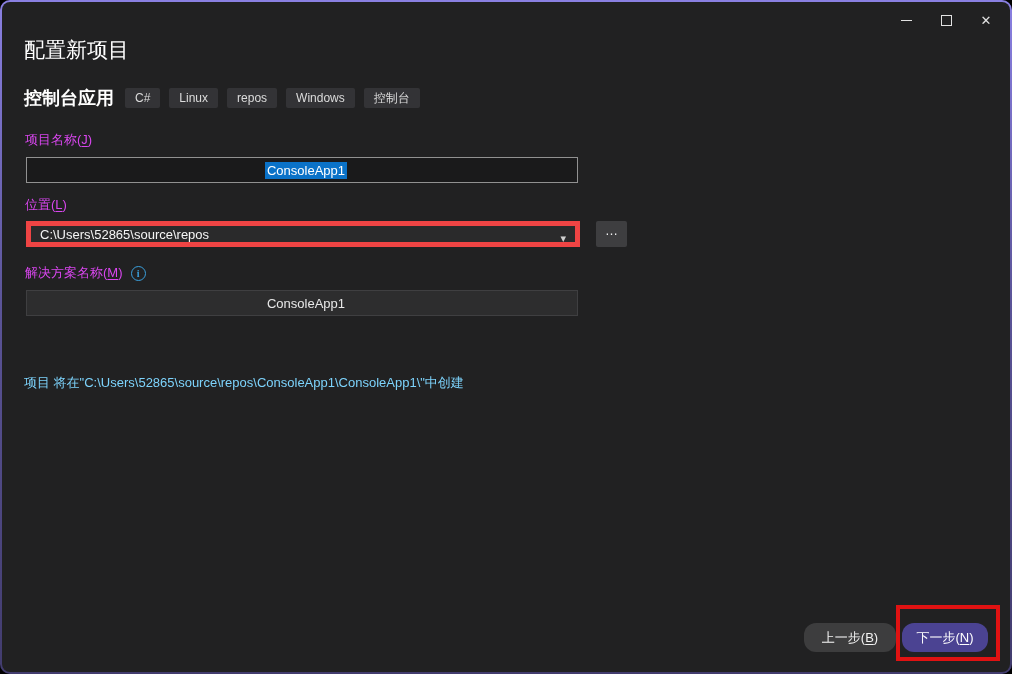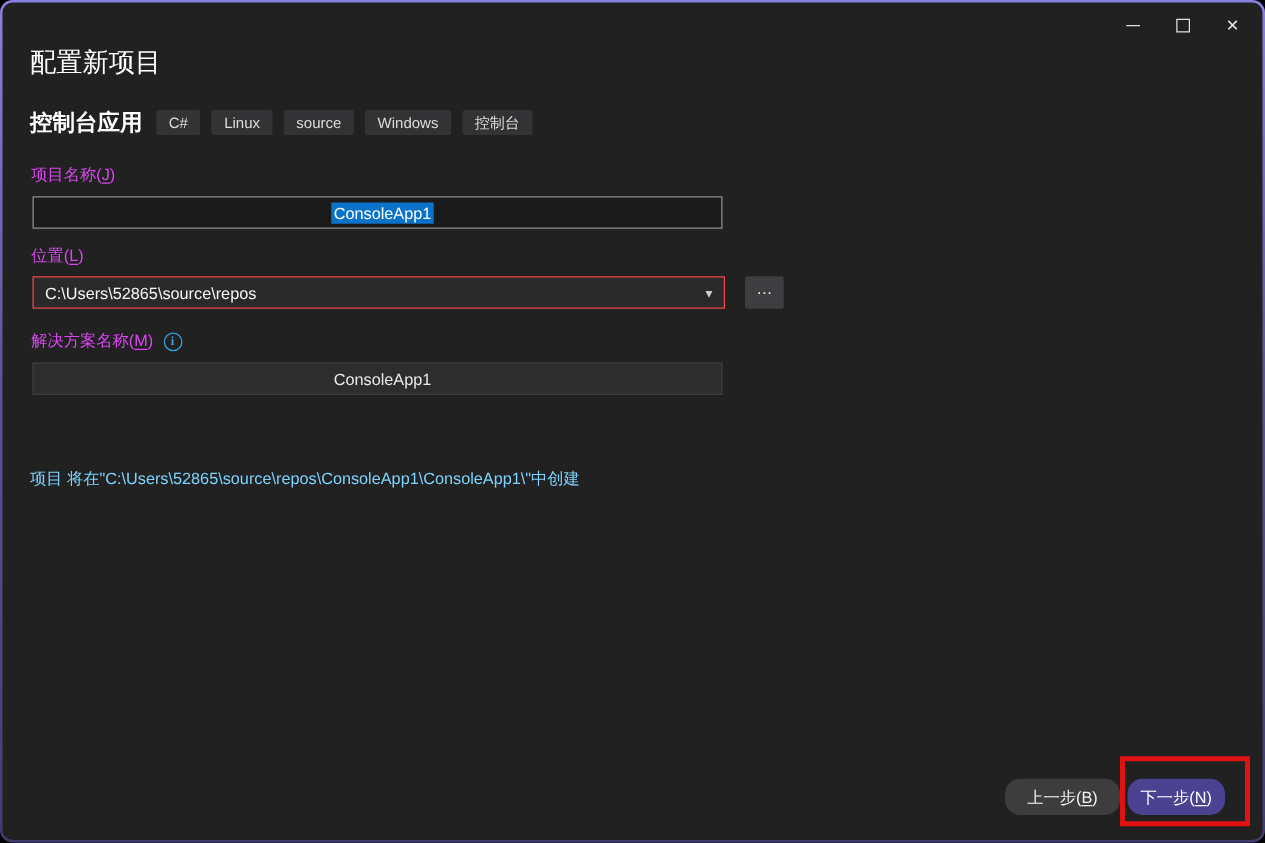--- a/index.html
+++ b/index.html
@@ -26,40 +26,40 @@
   .lbl { position: absolute; left: 23px; font-size: 13px; color: #d946ef; }
   .lbl .ak, .btn .ak, .chk-label .ak { text-decoration: underline; text-underline-offset: 2px; }
 
   .textbox { position: absolute; left: 24px; width: 552px; height: 26px; display: flex; align-items: center;
     font-size: 13px; color: #ffffff; padding-left: 8px; justify-content: center; }
   .tb-focused { background: #1a1a1b; border: 1px solid #919191; }
   .tb-plain { background: #2d2d2e; border: 1px solid #3f3f41; color: #e8e8e8; }
   .sel { background: #0a72c8; color: #fff; padding: 1px 2px; }
 
   .combo { position: absolute; top: 219px; left: 24px; width: 554px; height: 26px; background: #2a2a2b;
-    border: 1px solid #ef4444; display: flex; align-items: center; font-size: 13px; color: #f5f5f5;
+    border: 5px solid #ef4444; display: flex; align-items: center; font-size: 13px; color: #f5f5f5;
     padding-left: 9px; }
   .combo .arrow { position: absolute; right: 9px; top: 6px; color: #cfcfcf; font-size: 11px; }
   .browse { position: absolute; top: 219px; left: 594px; width: 31px; height: 26px; background: #3e3e40;
     border: none; border-radius: 2px; color: #f0f0f0; font-size: 13px; line-height: 10px; padding-bottom: 6px; }
 
   .sol-row { position: absolute; top: 262px; left: 23px; display: flex; align-items: center; gap: 8px; }
   .info-icon { width: 15px; height: 15px; border: 1px solid #3aa0dd; border-radius: 50%; color: #3aa0dd;
     font-size: 10px; font-weight: 700; display: flex; align-items: center; justify-content: center;
     font-family: "Liberation Serif", serif; }
 
   .chk-row { position: absolute; top: 328px; left: 24px; display: flex; align-items: center; }
   .checkbox { width: 15px; height: 15px; border: 1px solid #8f8f8f; background: transparent; display: inline-block; }
   .chk-label { margin-left: 9px; font-size: 13px; color: #f0f0f0; }
 
   .note { position: absolute; top: 372px; left: 22px; font-size: 13px; color: #7dd3fc; }
 
   .btn { position: absolute; height: 29px; font-size: 13px; border: none; border-radius: 12px; color: #f2f2f2; }
   .btn-back { top: 621px; left: 802px; width: 92px; background: #3d3d3e; }
-  .btn-next { top: 621px; left: 900px; width: 78px; background: #4b4392; color: #ffffff; }
+  .btn-next { top: 621px; left: 900px; width: 86px; background: #4b4392; color: #ffffff; }
   .annotation { position: absolute; top: 603px; left: 894px; width: 104px; height: 56px;
     border: 4px solid #e01212; pointer-events: none; }
 </style>
 </head>
 <body>
 
 <div class="frame">
   <div class="window">
 
     <div class="controls">
@@ -73,21 +73,21 @@
         <span class="glyph-close">✕</span>
       </button>
     </div>
 
     <div class="page-title">配置新项目</div>
 
     <div class="subtitle-row">
       <span class="template-name">控制台应用</span>
       <span class="tag">C#</span>
       <span class="tag">Linux</span>
-      <span class="tag">source</span>
+      <span class="tag">repos</span>
       <span class="tag">Windows</span>
       <span class="tag">控制台</span>
     </div>
 
     <div class="lbl" style="top:129px"><span>项目名称(</span><span class="ak">J</span><span>)</span></div>
     <div class="textbox tb-focused" style="top:155px">
       <span class="sel">ConsoleApp1</span>
     </div>
 
     <div class="lbl" style="top:194px"><span>位置(</span><span class="ak">L</span><span>)</span></div>

